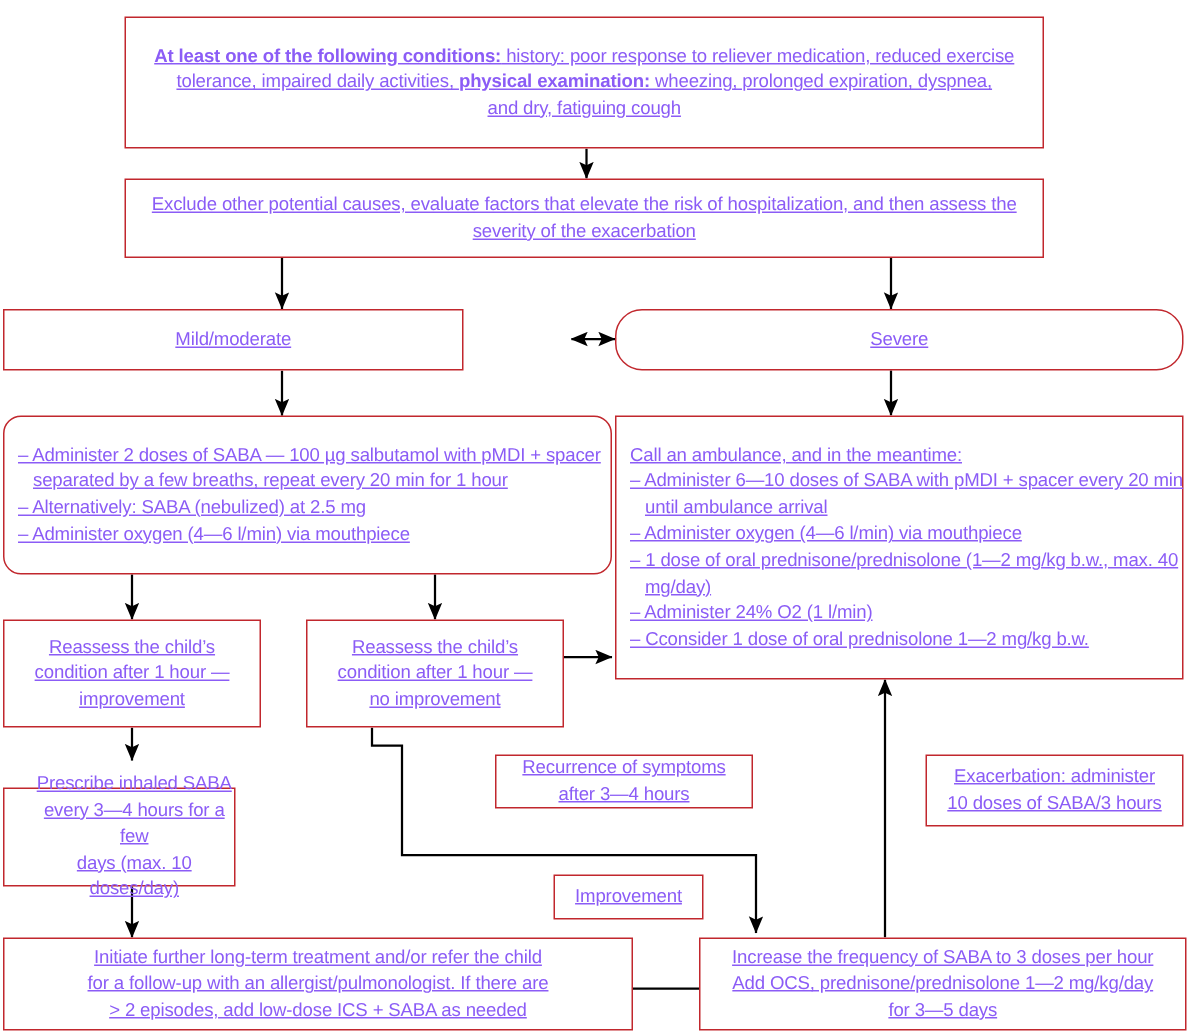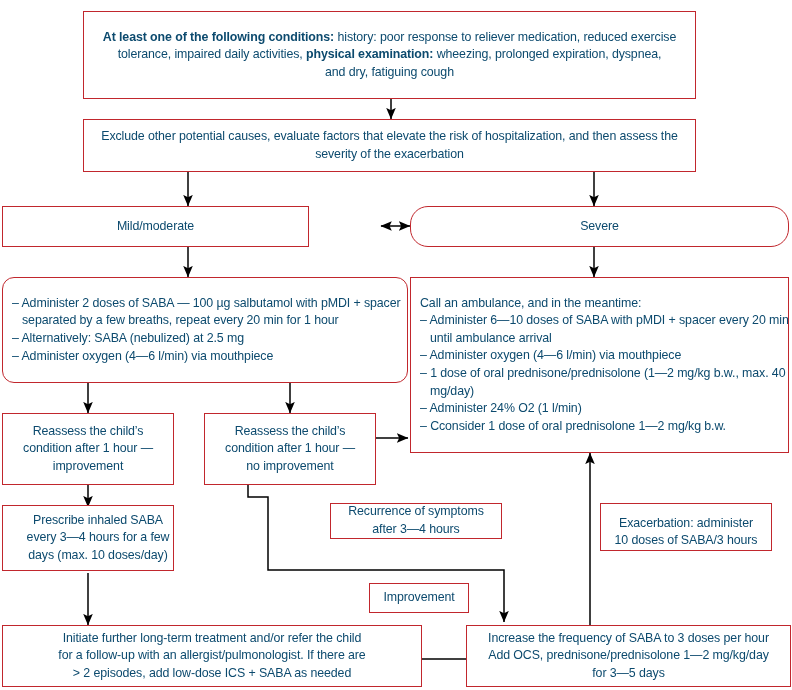--- a/index.html
+++ b/index.html
@@ -23,23 +23,24 @@
   .box{
     position:absolute;
     box-sizing:border-box;
     border:1.6px solid #c1272d;
     background:#ffffff;
     display:flex;
     flex-direction:column;
     justify-content:center;
     font-size:12.4px;
     line-height:1.42;
-    color:#0c4a6e;
+    color:#8b5cf6;
     letter-spacing:-0.1px;
     z-index:2;
+    text-decoration:underline;
   }
   .box.center{align-items:center;text-align:center;}
   .box.left{align-items:flex-start;text-align:left;}
   .box .pad-c{padding:0 9px;width:100%;}
   .box .pad-l{padding:0 8px 0 9px;width:100%;}
   .wrapline{display:block;}
   b{font-weight:bold;}
   .hang{display:block;padding-left:10px;text-indent:-10px;}
 </style>
 </head>
@@ -137,36 +138,36 @@
   </div>
 
   <div class="box center" style="left:204px;top:413px;width:172px;height:72px;">
     <div class="pad-c">
       <span class="wrapline">Reassess the child’s</span>
       <span class="wrapline">condition after 1 hour —</span>
       <span class="wrapline">no improvement</span>
     </div>
   </div>
 
-  <div class="box center" style="left:2px;top:505px;width:172px;height:66px;padding-left:20px;">
+  <div class="box center" style="left:2px;top:525px;width:155px;height:66px;padding-left:20px;">
     <div class="pad-c">
       <span class="wrapline">Prescribe inhaled SABA</span>
       <span class="wrapline">every 3—4 hours for a few</span>
       <span class="wrapline">days (max. 10 doses/day)</span>
     </div>
   </div>
 
   <div class="box center" style="left:330px;top:503px;width:172px;height:36px;">
     <div class="pad-c">
       <span class="wrapline">Recurrence of symptoms</span>
       <span class="wrapline">after 3—4 hours</span>
     </div>
   </div>
 
-  <div class="box center" style="left:600px;top:503px;width:172px;height:48px;justify-content:flex-end;">
+  <div class="box center" style="left:617px;top:503px;width:172px;height:48px;">
     <div class="pad-c">
       <span class="wrapline">Exacerbation: administer</span>
       <span class="wrapline">10 doses of SABA/3 hours</span>
     </div>
   </div>
 
   <div class="box center" style="left:369px;top:583px;width:100px;height:30px;">
     <div class="pad-c"><span>Improvement</span></div>
   </div>
 

